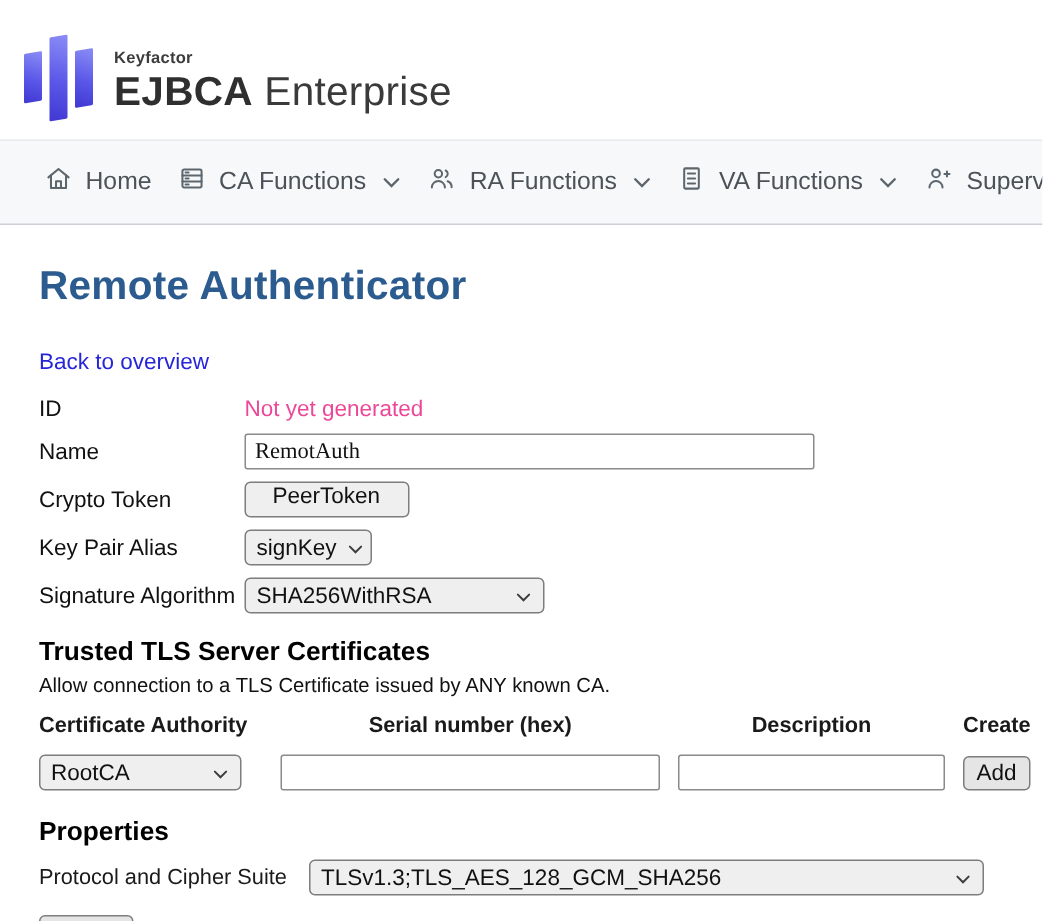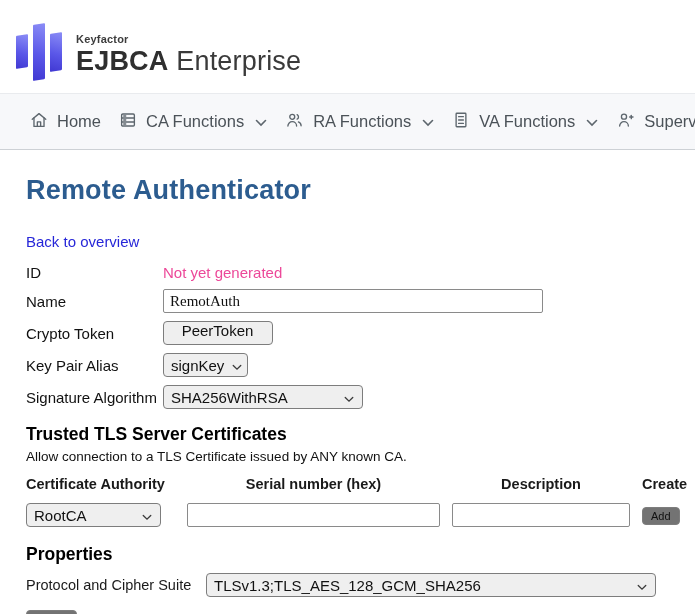--- a/index.html
+++ b/index.html
@@ -156,25 +156,25 @@
   .c2 { width: 253px; margin-right: 12px; }
   .c3 { width: 178px; margin-right: 12px; }
   .c4 { width: 46px; }
   .cert-head .c2, .cert-head .c3 { text-align: center; }
   .cert-row { margin-top: 11px; }
   .serial-input { width: 253px; }
   .desc-input { width: 178px; }
 
   .btn {
     display: inline-block;
-    background: #737373;
+    background: #e5e5e5;
     border: 1px solid #7d7d7d;
     border-radius: 4px;
     font-family: "Liberation Sans", sans-serif;
-    font-size: 11px;
+    font-size: 15px;
     color: #111;
     padding: 2px 8px;
     cursor: pointer;
   }
 
   
   .sect-props { margin-top: 17px; }
   .prop-row {
     display: flex;
     align-items: center;

